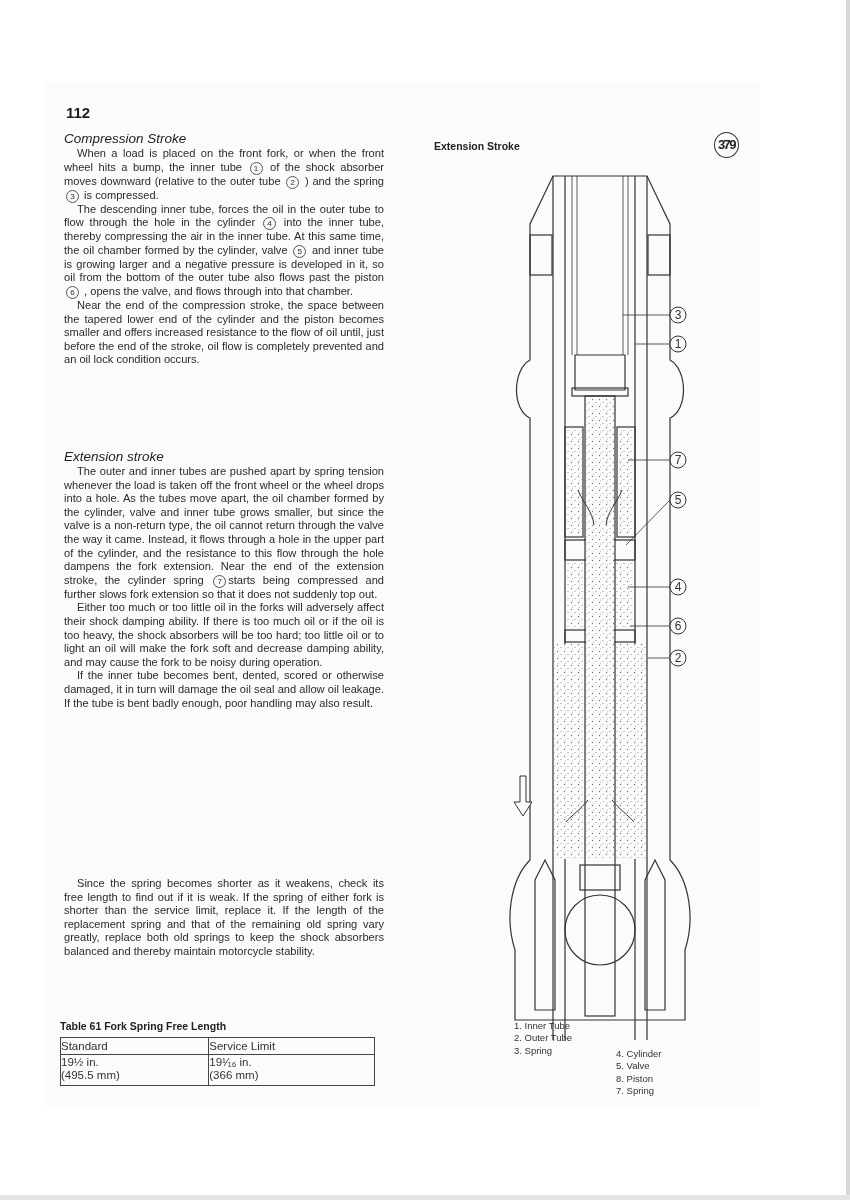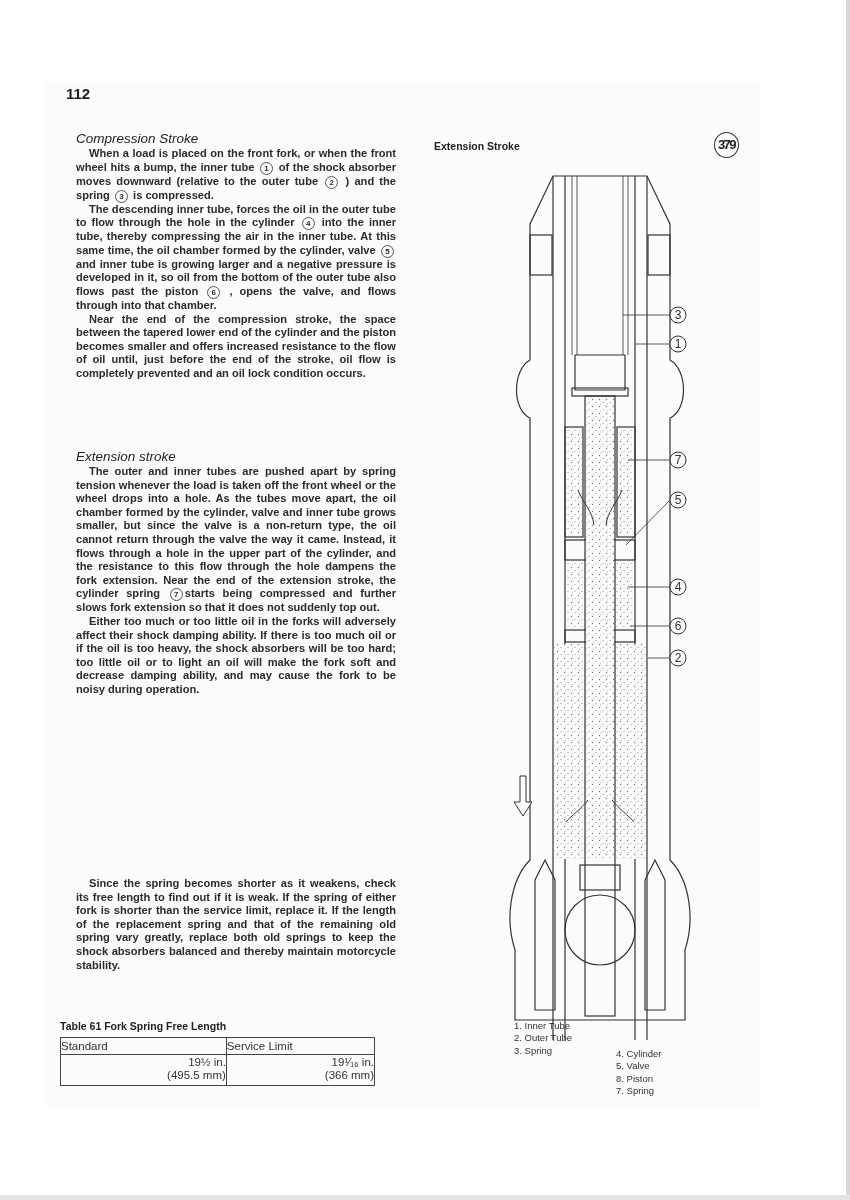--- a/index.html
+++ b/index.html
@@ -3,30 +3,30 @@
 <meta charset="utf-8">
 <style>
   html, body { margin: 0; padding: 0; }
   body {
     width: 850px; height: 1200px; background: #ffffff; position: relative; overflow: hidden;
     font-family: "Liberation Sans", sans-serif; color: #2a2a2a;
   }
   .edge-right { position: absolute; left: 846px; top: 0; width: 4px; height: 1200px; background: #d8d8d8; }
   .edge-bottom { position: absolute; left: 0; top: 1195px; width: 850px; height: 5px; background: #e4e4e4; }
   .scan { position: absolute; left: 44px; top: 82px; width: 716px; height: 1024px; background: #fbfbfa; }
-  .page-num { position: absolute; left: 66px; top: 85px; font-size: 15px; font-weight: bold; color: #1e1e1e; }
-  .col { position: absolute; left: 64px; width: 320px; font-family: "Liberation Sans", sans-serif; font-size: 11.1px; line-height: 13.6px; color: #2b2b2b; margin-left: 12px; }
+  .page-num { position: absolute; left: 66px; top: 104px; font-size: 15px; font-weight: bold; color: #1e1e1e; }
+  .col { position: absolute; left: 64px; width: 320px; font-family: "Liberation Sans", sans-serif; font-size: 11.1px; line-height: 13.6px; color: #2b2b2b; }
   .col h2 { margin: 0; font-size: 13.5px; font-weight: normal; font-style: italic; line-height: 16px; color: #222; }
-  .col p { margin: 0; text-align: justify; text-indent: 13px; font-weight: bold; }
+  .col p { margin: 0; text-align: justify; text-indent: 13px; }
   .circ { display: inline-block; width: 11px; height: 11px; border: 1px solid #555; border-radius: 50%; font-size: 8px; line-height: 11px; text-align: center; text-indent: 0; vertical-align: 0px; margin: 0 2px; }
   .table-title { position: absolute; left: 60px; top: 1020px; font-size: 10.5px; font-weight: bold; color: #222; }
   table.spec { position: absolute; left: 60px; top: 1037px; width: 315px; border-collapse: collapse; font-size: 11.5px; color: #333; }
   table.spec th, table.spec td { border: 1px solid #444; font-weight: normal; padding: 1px 0 1px 0; }
   table.spec th { text-align: left; height: 14px; }
-  table.spec td { padding-left: 30px; line-height: 13px; vertical-align: top; height: 28px; text-align: right; }
+  table.spec td { line-height: 13px; vertical-align: top; height: 28px; }
   .fig-title { position: absolute; left: 434px; top: 140px; font-size: 10.5px; font-weight: bold; color: #222; }
   .fig-num { position: absolute; left: 714px; top: 132px; width: 23px; height: 24px; border: 1.5px solid #333; border-radius: 50%; font-size: 13px; line-height: 24px; text-align: center; font-weight: bold; letter-spacing: -1.5px; color: #222; }
   svg.diagram { position: absolute; left: 500px; top: 160px; }
   .legend { position: absolute; font-size: 9.5px; line-height: 12.3px; color: #333; }
   .legend div { white-space: nowrap; }
   .callout { font-family: "Liberation Sans", sans-serif; font-size: 12px; fill: #333; }
 </style>
 </head>
 <body>
 
@@ -43,20 +43,21 @@
       <p><span>The descending inner tube, forces the oil in the outer tube to flow through the hole in the cylinder </span><span class="circ">4</span><span> into the inner tube, thereby compressing the air in the inner tube. At this same time, the oil chamber formed by the cylinder, valve </span><span class="circ">5</span><span> and inner tube is growing larger and a negative pressure is developed in it, so oil from the bottom of the outer tube also flows past the piston </span><span class="circ">6</span><span> , opens the valve, and flows through into that chamber.</span></p>
       <p><span>Near the end of the compression stroke, the space between the tapered lower end of the cylinder and the piston becomes smaller and offers increased resistance to the flow of oil until, just before the end of the stroke, oil flow is completely prevented and an oil lock condition occurs.</span></p>
     </div>
 </div>
 
 <div class="col" id="col-2" style="top:449px;">
   <h2>Extension stroke</h2>
   <div class="paras">
       <p><span>The outer and inner tubes are pushed apart by spring tension whenever the load is taken off the front wheel or the wheel drops into a hole. As the tubes move apart, the oil chamber formed by the cylinder, valve and inner tube grows smaller, but since the valve is a non-return type, the oil cannot return through the valve the way it came. Instead, it flows through a hole in the upper part of the cylinder, and the resistance to this flow through the hole dampens the fork extension. Near the end of the extension stroke, the cylinder spring </span><span class="circ">7</span><span>starts being compressed and further slows fork extension so that it does not suddenly top out.</span></p>
       <p><span>Either too much or too little oil in the forks will adversely affect their shock damping ability. If there is too much oil or if the oil is too heavy, the shock absorbers will be too hard; too little oil or to light an oil will make the fork soft and decrease damping ability, and may cause the fork to be noisy during operation.</span></p>
+      <p><span>If the inner tube becomes bent, dented, scored or otherwise damaged, it in turn will damage the oil seal and allow oil leakage. If the tube is bent badly enough, poor handling may also result.</span></p>
     </div>
 </div>
 
 <div class="col" id="col-3" style="top:877px;">
   <div class="paras">
       <p><span>Since the spring becomes shorter as it weakens, check its free length to find out if it is weak. If the spring of either fork is shorter than the service limit, replace it. If the length of the replacement spring and that of the remaining old spring vary greatly, replace both old springs to keep the shock absorbers balanced and thereby maintain motorcycle stability.</span></p>
     </div>
 </div>
 
 <div class="table-title">Table 61  Fork Spring Free Length</div>

